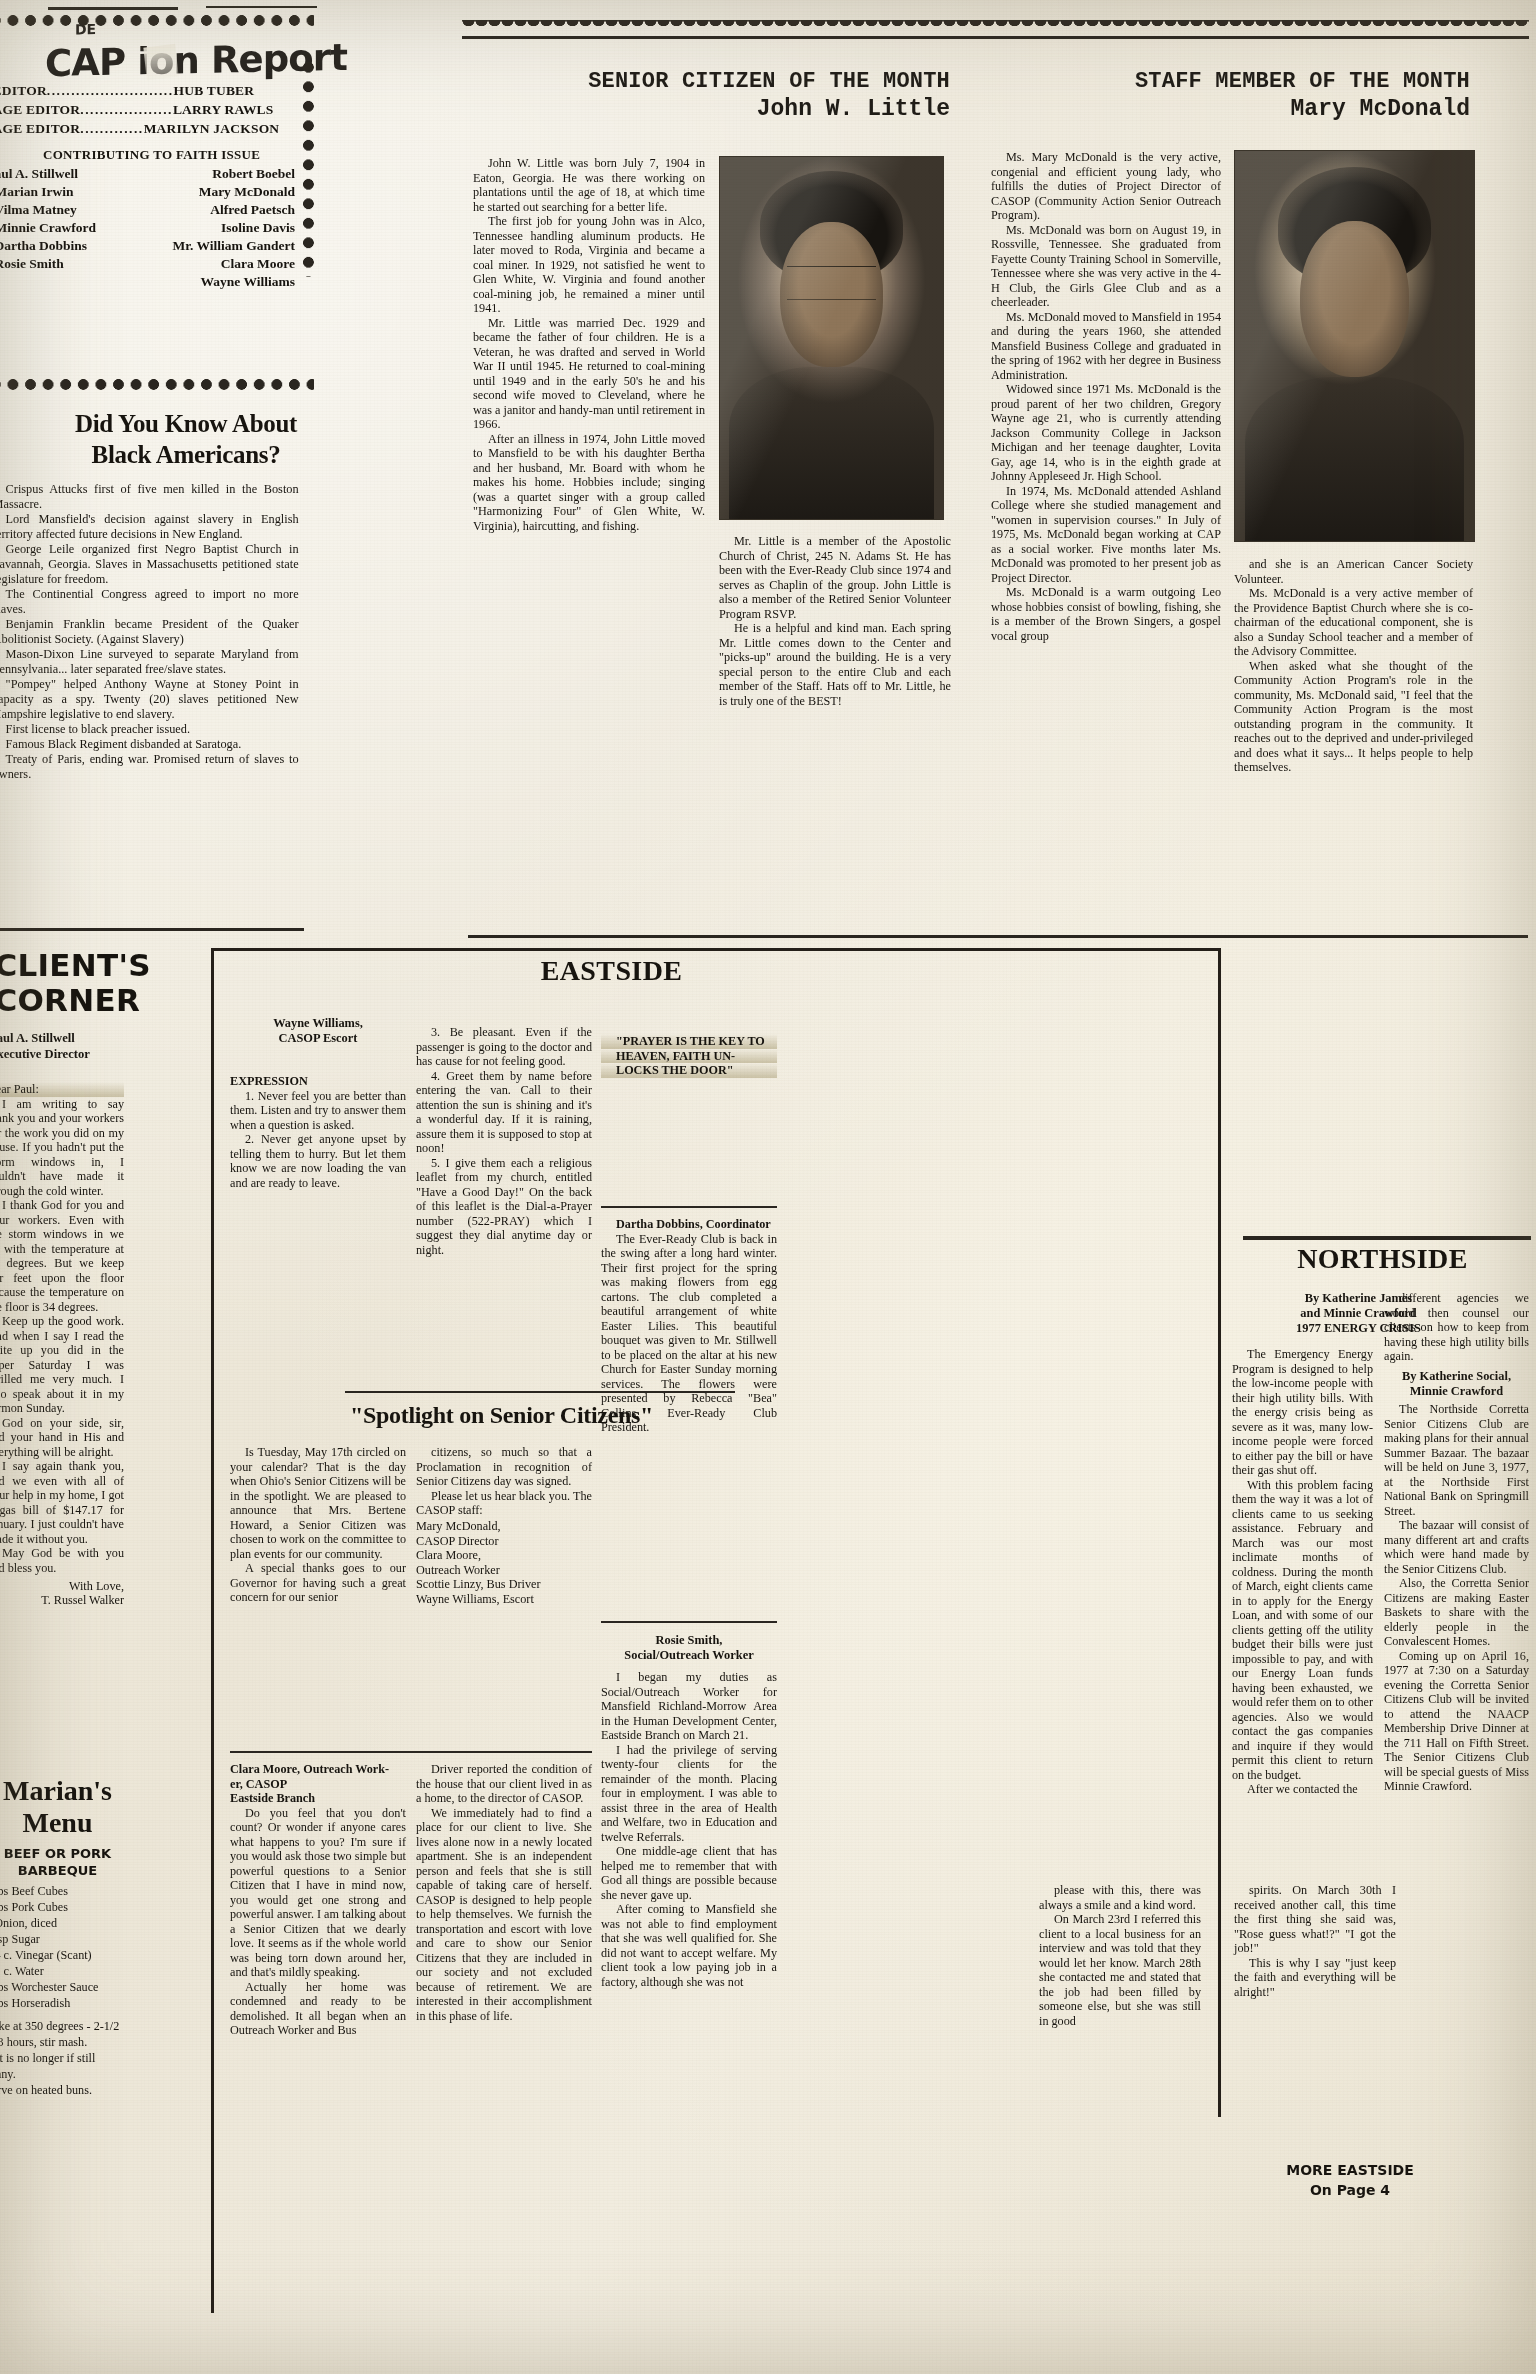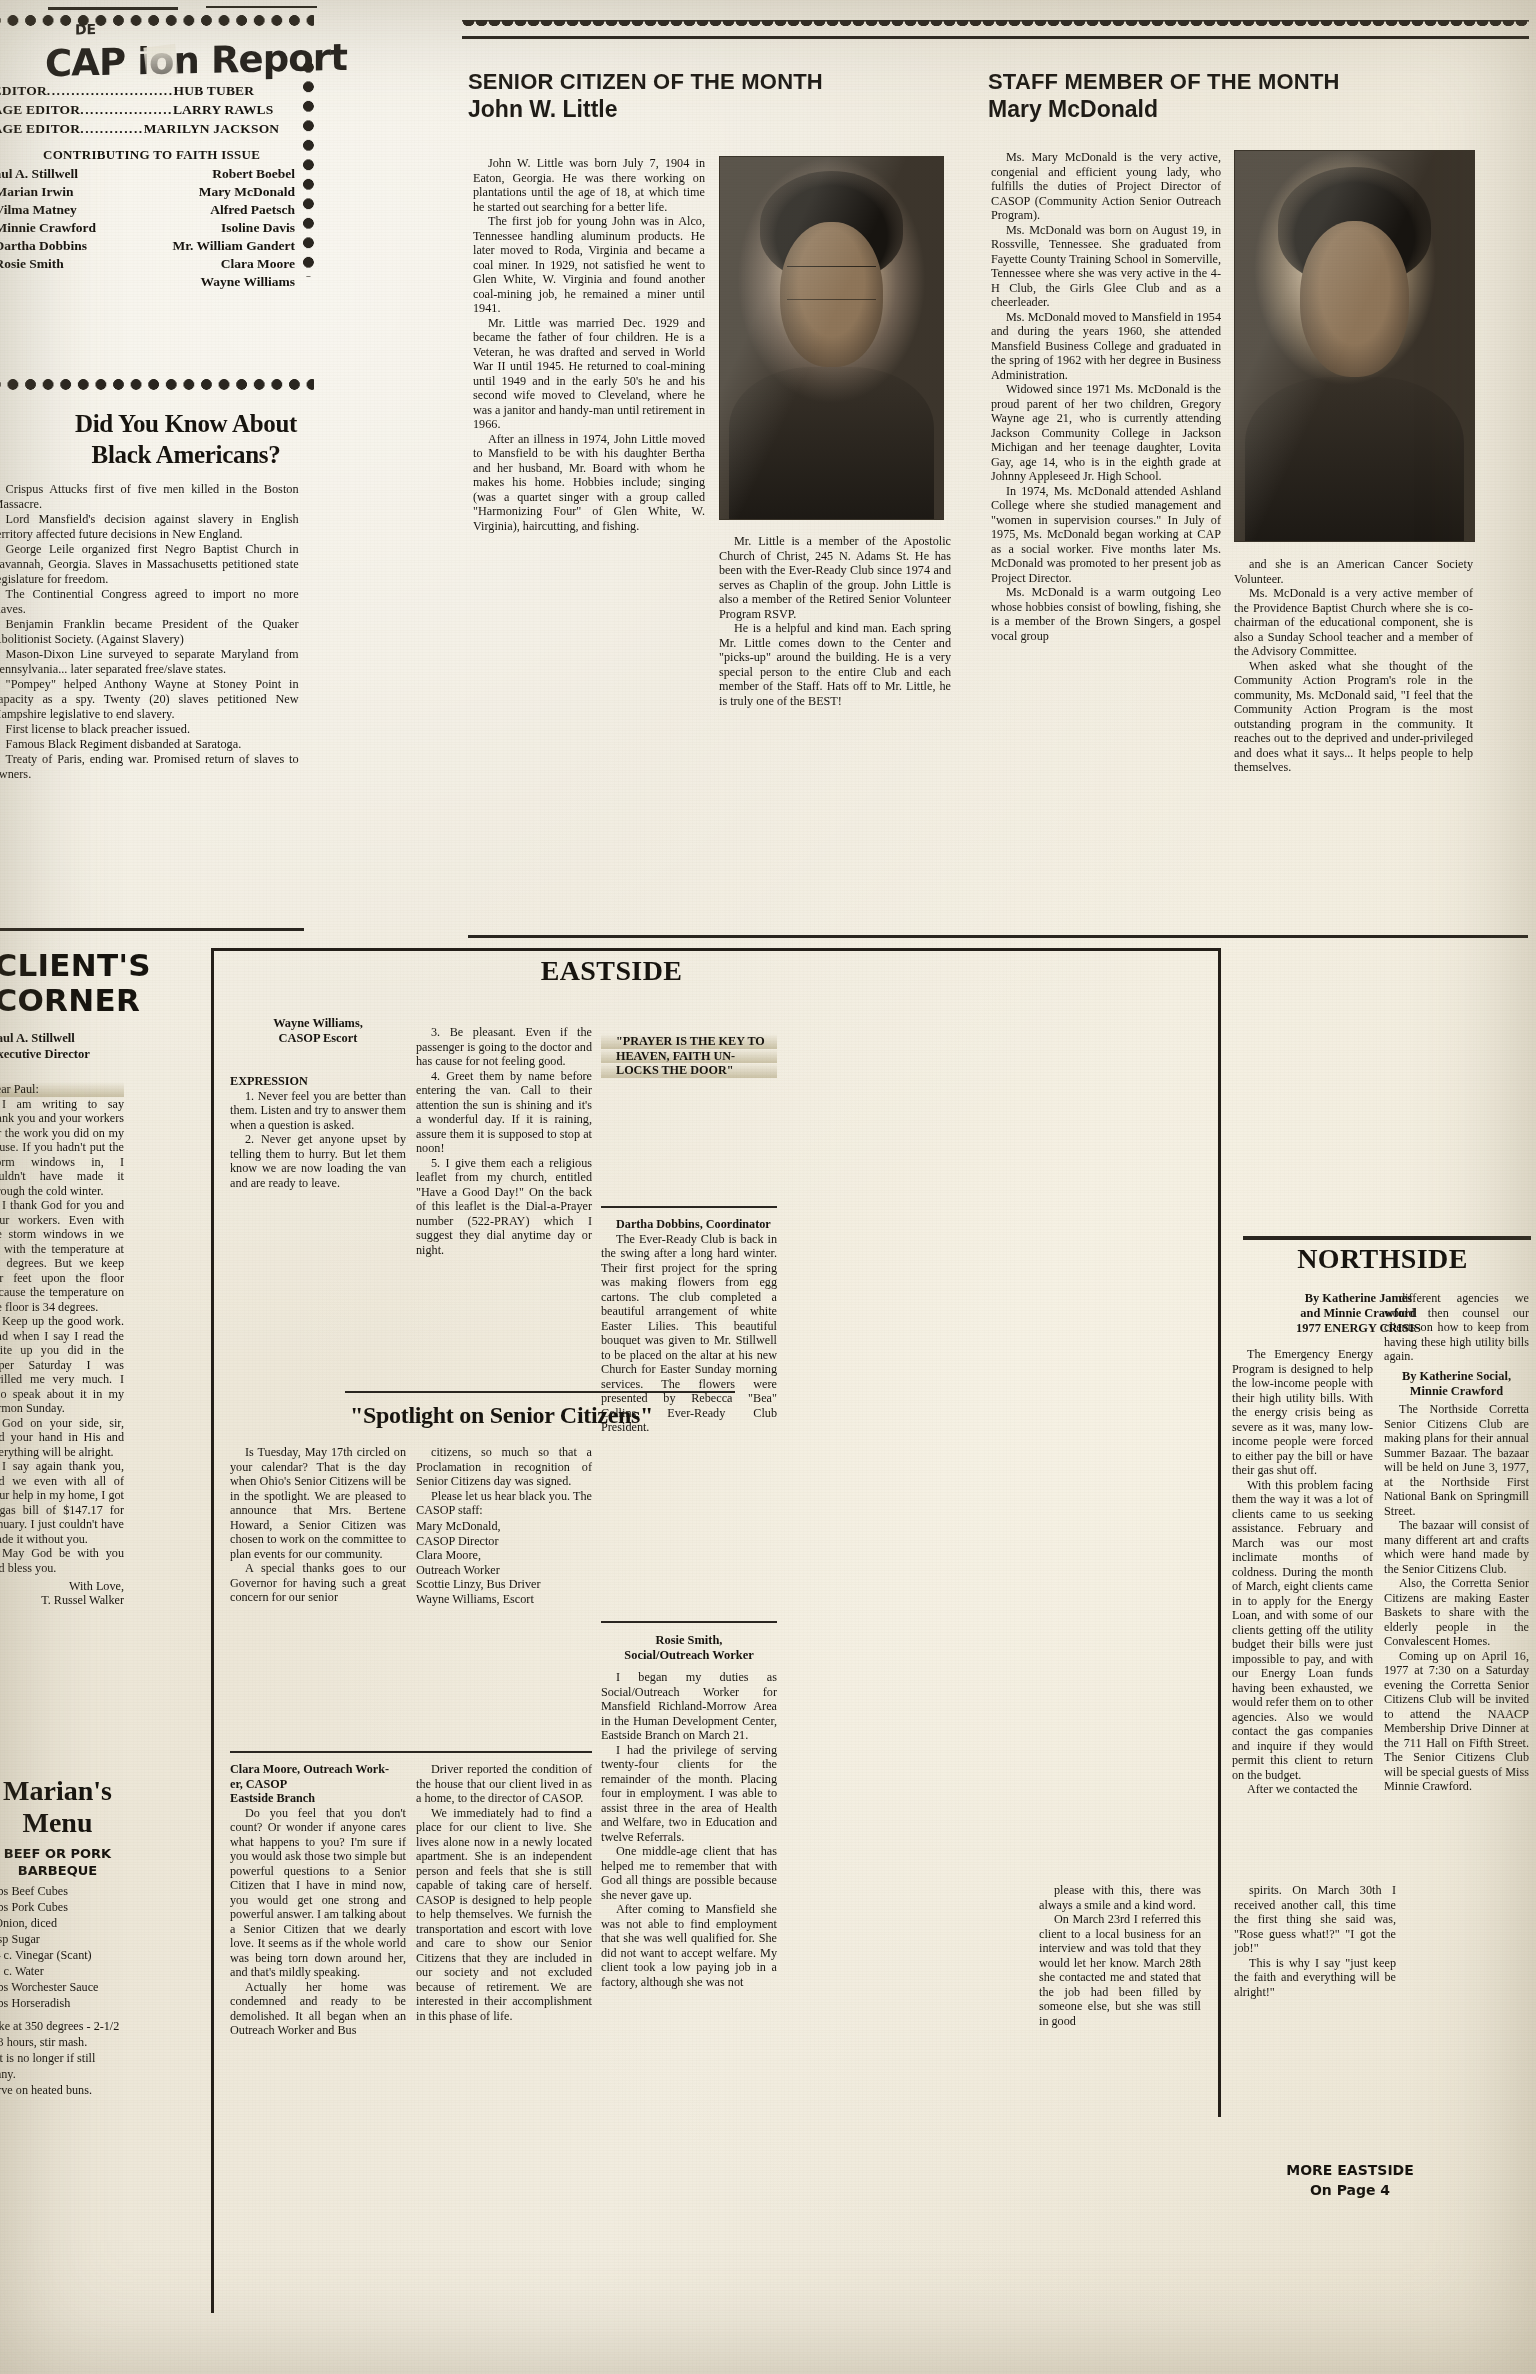--- a/index.html
+++ b/index.html
@@ -63,22 +63,22 @@
   .dia-col{position:absolute;width:15px;
     background-image:radial-gradient(circle at 7.4px 9.3px, #2a2620 0 5.1px, transparent 5.6px);
     background-size:15px 19.5px;background-repeat:repeat-y;}
 
   
   .band{position:absolute;height:16px;
     background-image:radial-gradient(circle at 6.5px 0px, #2a2620 0 6px, transparent 6.5px);
     background-size:13px 16px;background-repeat:repeat-x;border-bottom:3.7px solid #2a2620;}
 
   
-  .banner{position:absolute;font-family:Liberation Sans, sans-serif;font-weight:bold;
-    text-align:left;color:#201d18;}
+  .banner{position:absolute;font-family:Liberation Mono, monospace;font-weight:bold;
+    text-align:right;color:#201d18;}
   .banner .l1{font-size:22px;letter-spacing:0.2px;line-height:26px;}
   .banner .l2{font-size:23px;line-height:28px;}
 
   
   .photo{position:absolute;overflow:hidden;border:0.9px solid #3a342a;
     background:#4c463c;}
   .photo .ph{position:absolute;inset:0;}
   .ph1{background:
       radial-gradient(ellipse 42% 34% at 50% 34%, #b59f84 0 40%, #6e6052 70%, #3c352c 100%),
       linear-gradient(160deg,#5d5547 0%,#2c2720 55%,#4a4338 100%);}

